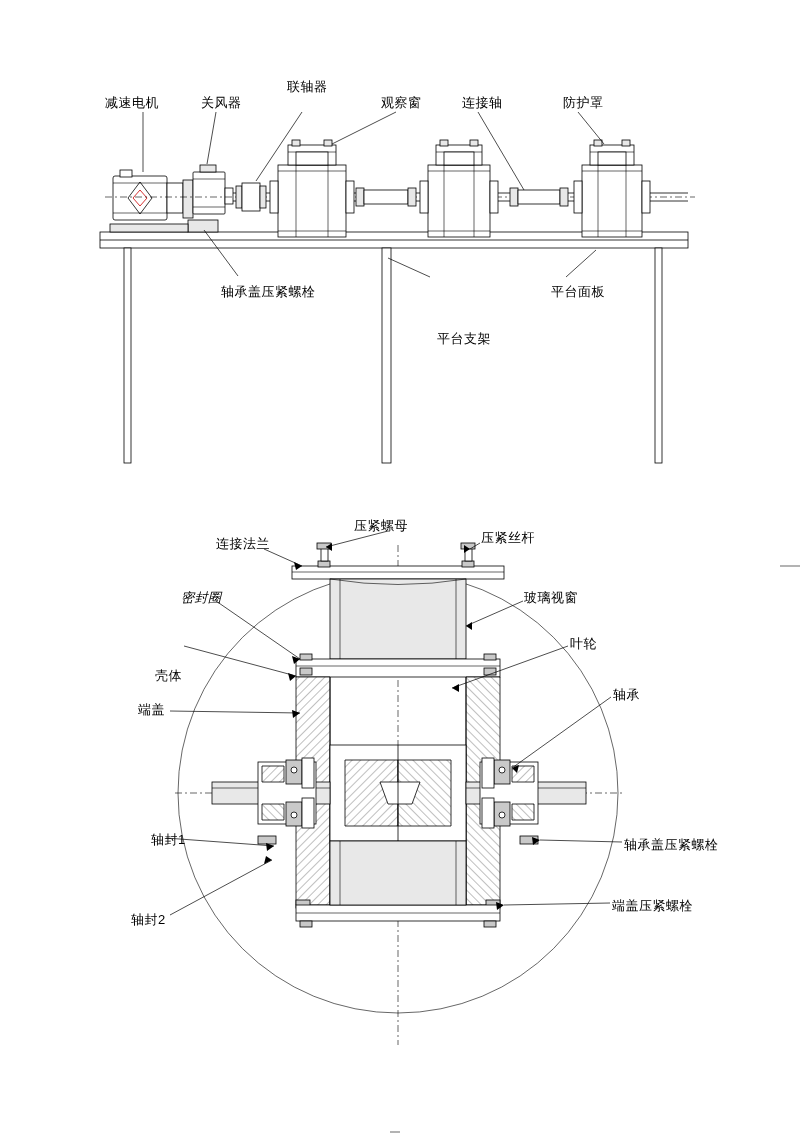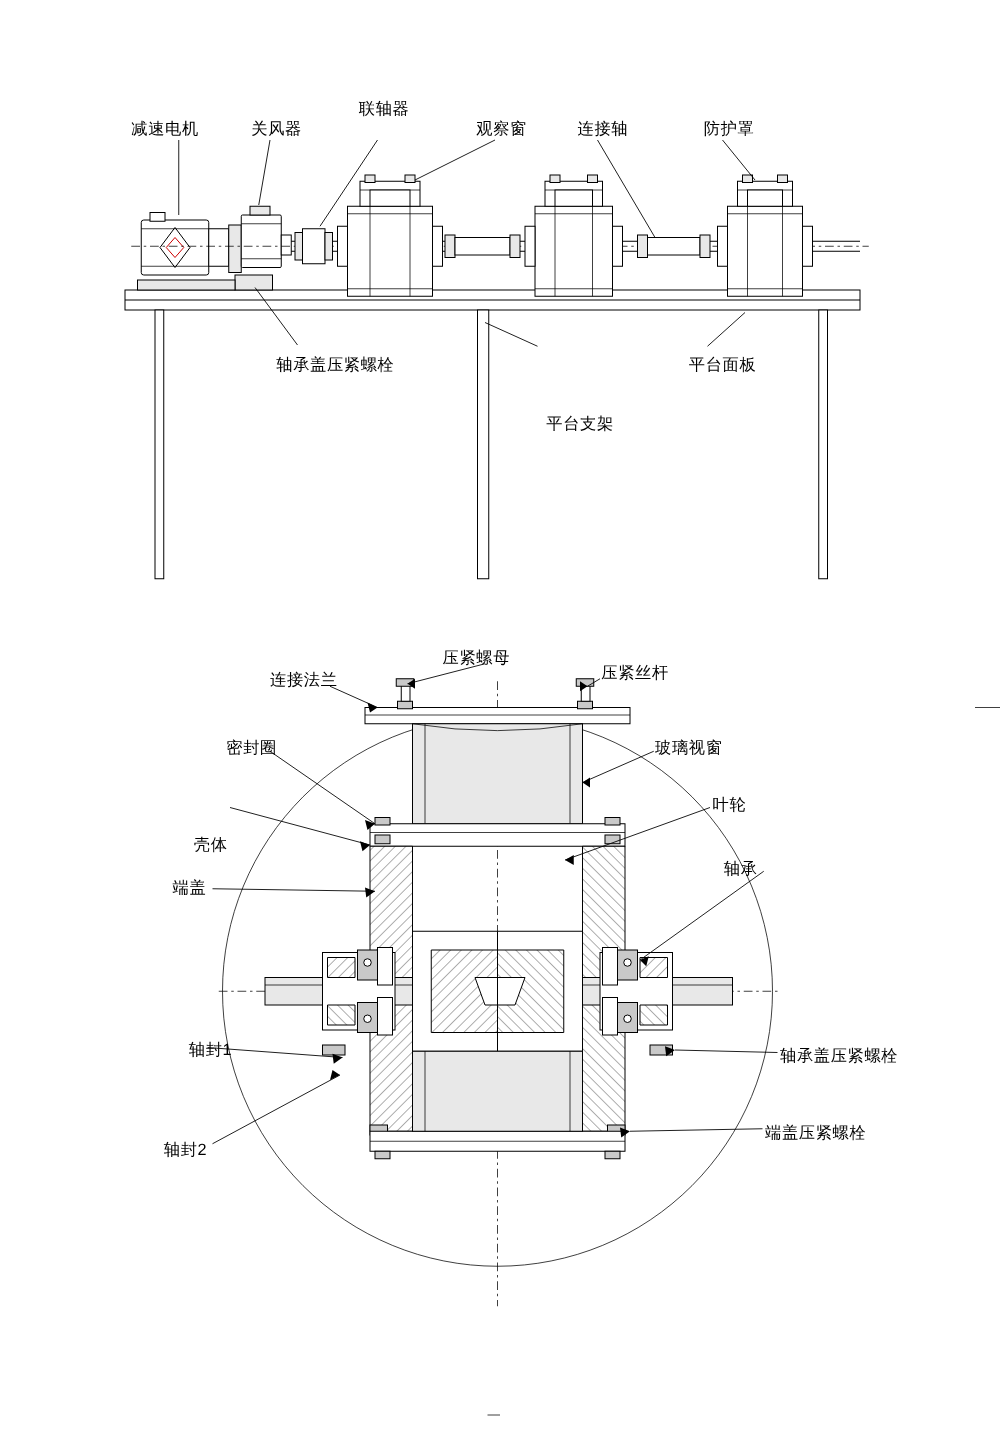--- a/index.html
+++ b/index.html
@@ -296,24 +296,24 @@
   <div class="lbl" style="left:381px;top:96px;">观察窗</div>
   <div class="lbl" style="left:462px;top:96px;">连接轴</div>
   <div class="lbl" style="left:563px;top:96px;">防护罩</div>
   <div class="lbl" style="left:221px;top:285px;">轴承盖压紧螺栓</div>
   <div class="lbl" style="left:437px;top:285px;margin-top:47px;">平台支架</div>
   <div class="lbl" style="left:551px;top:285px;">平台面板</div>
 
   <div class="lbl" style="left:216px;top:537px;">连接法兰</div>
   <div class="lbl" style="left:354px;top:519px;text-align:center;">压紧螺母</div>
   <div class="lbl" style="left:481px;top:531px;">压紧丝杆</div>
-  <div class="lbl" style="left:181px;top:591px;">密封圈</div>
+  <div class="lbl" style="left:181px;top:591px;font-style:italic;">密封圈</div>
   <div class="lbl" style="left:524px;top:591px;">玻璃视窗</div>
   <div class="lbl" style="left:155px;top:637px;margin-top:32px;">壳体</div>
   <div class="lbl" style="left:570px;top:637px;">叶轮</div>
   <div class="lbl" style="left:138px;top:703px;">端盖</div>
-  <div class="lbl" style="left:579px;top:688px;">轴承</div>
+  <div class="lbl" style="left:613px;top:688px;">轴承</div>
   <div class="lbl" style="left:127px;top:833px;margin-left:24px;">轴封1</div>
   <div class="lbl" style="left:624px;top:838px;">轴承盖压紧螺栓</div>
   <div class="lbl" style="left:131px;top:913px;">轴封2</div>
   <div class="lbl" style="left:612px;top:899px;">端盖压紧螺栓</div>
 
 </div>
 
 </body></html>

